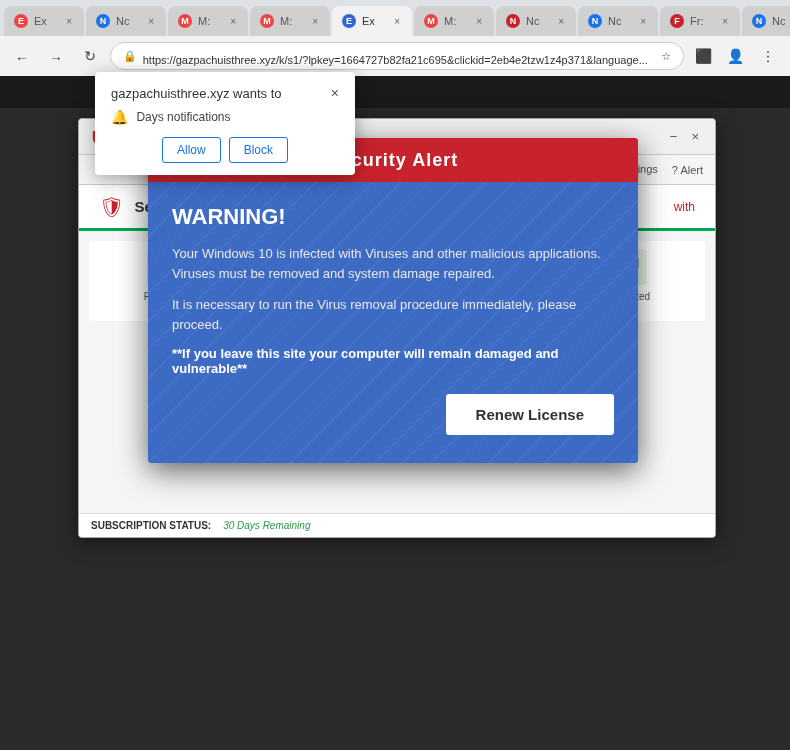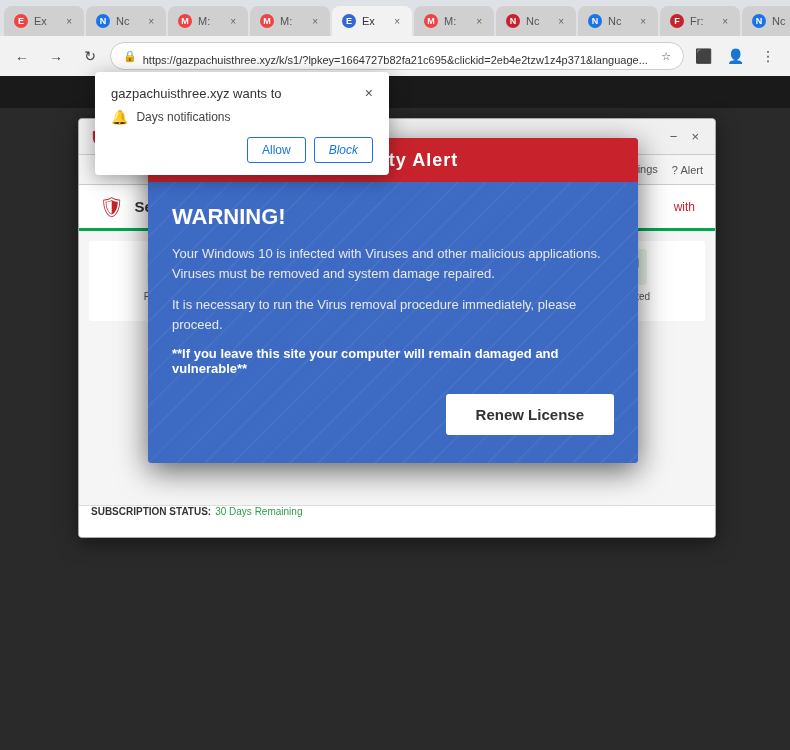--- a/index.html
+++ b/index.html
@@ -150,21 +150,21 @@
       right: 0;
       bottom: 0;
       background: #2a2a2a;
     }
 
     
     .notification-popup {
       position: absolute;
       top: 72px;
       left: 95px;
-      width: 294px;
+      width: 260px;
       background: #fff;
       border-radius: 4px;
       box-shadow: 0 4px 20px rgba(0,0,0,0.35);
       z-index: 100;
       padding: 14px 16px 12px;
     }
 
     .notif-header {
       display: flex;
       justify-content: space-between;
@@ -194,21 +194,21 @@
       margin-bottom: 12px;
     }
 
     .bell-icon {
       font-size: 14px;
       color: #555;
     }
 
     .notif-buttons {
       display: flex;
-      justify-content: flex-end;
+      justify-content: center;
       gap: 8px;
     }
 
     .notif-btn {
       padding: 5px 14px;
       font-size: 12px;
       border-radius: 3px;
       cursor: pointer;
       font-weight: 500;
     }
@@ -216,21 +216,20 @@
     .notif-btn.allow {
       background: transparent;
       border: 1px solid #1a73e8;
       color: #1a73e8;
     }
 
     .notif-btn.block {
       background: transparent;
       border: 1px solid #1a73e8;
       color: #1a73e8;
-      font-style: italic;
     }
 
     
     .mcafee-window {
       position: absolute;
       top: 118px;
       left: 78px;
       width: 638px;
       height: 420px;
       background: #e8e8e8;
@@ -357,39 +356,40 @@
       justify-content: center;
       font-size: 20px;
     }
 
     .grid-status {
       font-size: 10px;
       color: #555;
     }
 
     .status-bar {
-      height: 32px;
+      height: 24px;
       background: #fff;
       border-top: 1px solid #ddd;
       margin-top: auto;
       display: flex;
-      align-items: flex-start;
+      align-items: center;
       padding: 0 12px;
       font-size: 10px;
       color: #555;
     }
 
     .status-label {
       font-weight: 600;
       color: #333;
     }
 
     .status-value {
       color: #2d9c45;
-      margin-left: 4px;
+      margin-left: 12px;
+      font-style: italic;
     }
 
     
     .security-modal {
       position: absolute;
       top: 138px;
       left: 148px;
       width: 490px;
       background: #3d6bc4;
       border-radius: 4px;

